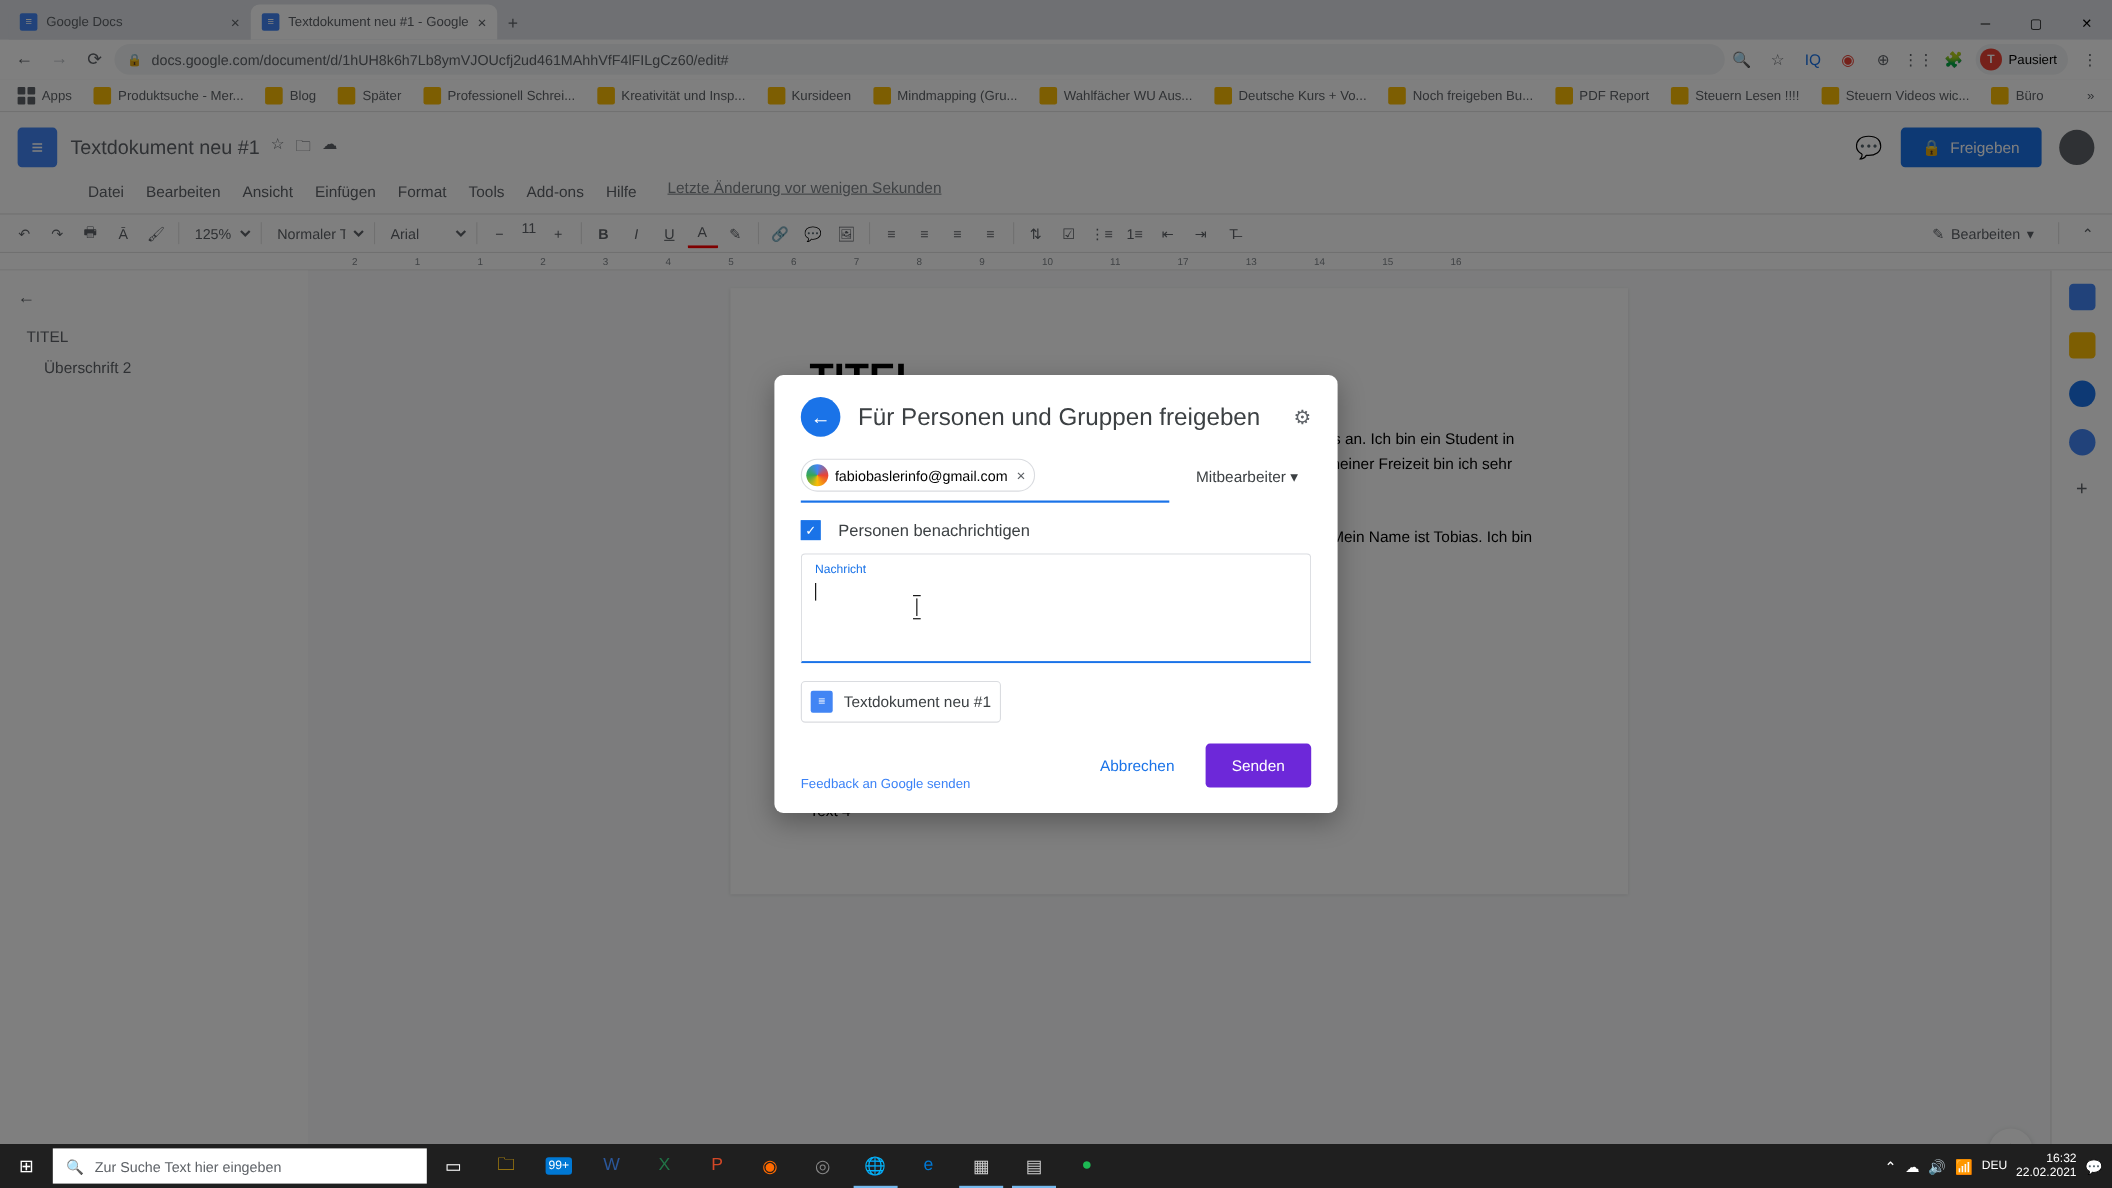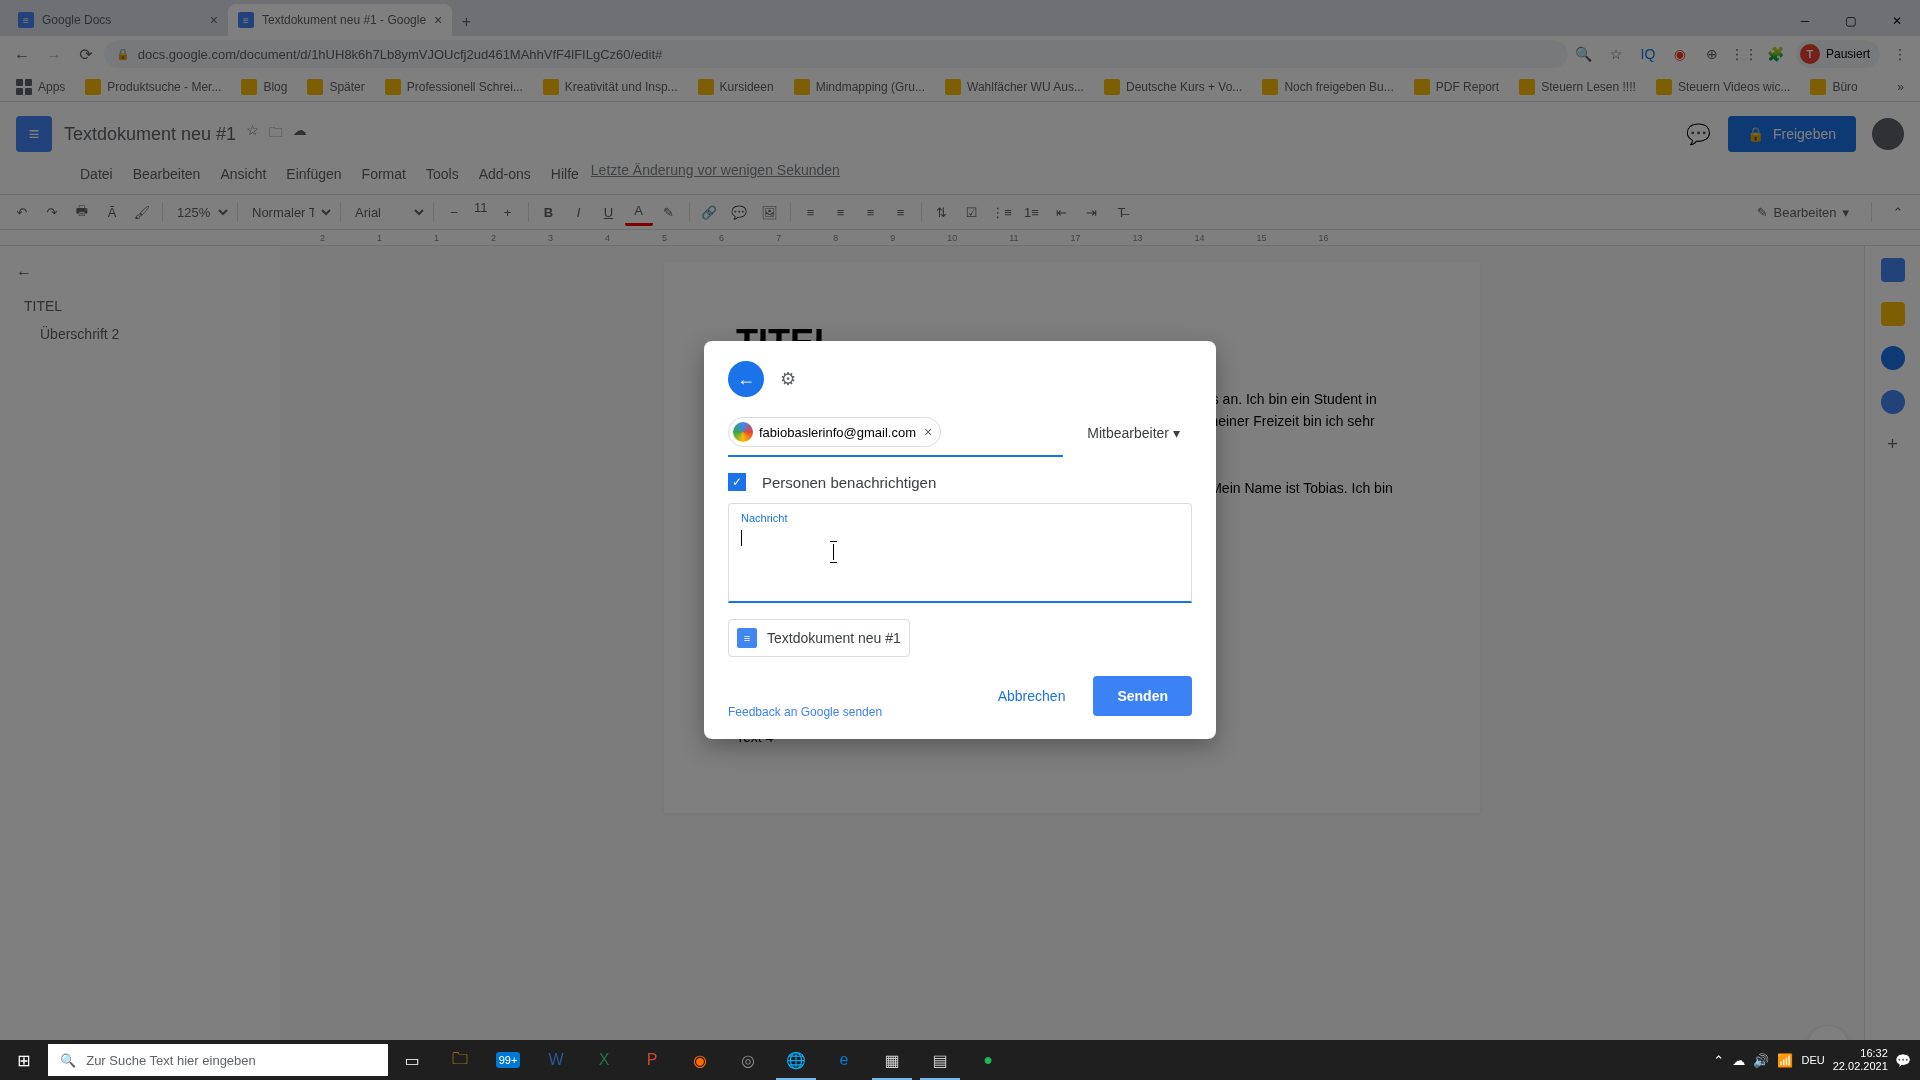--- a/index.html
+++ b/index.html
@@ -37,21 +37,21 @@
 .docs-title-row { display: flex; align-items: center; gap: 12px; height: 48px; }
 .docs-logo { width: 36px; height: 36px; background: #4285f4; border-radius: 4px; display: flex; align-items: center; justify-content: center; color: white; font-size: 18px; }
 .doc-title { font-size: 18px; color: #5f6368; }
 .title-icons { display: flex; gap: 10px; color: #5f6368; font-size: 14px; }
 .header-right { margin-left: auto; display: flex; align-items: center; gap: 16px; }
 .share-btn { background: #1a73e8; color: #fff; border: none; border-radius: 4px; height: 36px; padding: 0 20px; display: flex; align-items: center; gap: 8px; font-size: 14px; font-weight: 500; cursor: pointer; }
 .avatar { width: 32px; height: 32px; border-radius: 50%; background: #5f6368; }
 
 .menu-bar { display: flex; gap: 4px; padding: 4px 0 8px 56px; font-size: 14px; color: #5f6368; }
 .menu-item { padding: 4px 8px; cursor: pointer; }
-.menu-hint { color: #80868b; text-decoration: underline; margin-left: 0; }
+.menu-hint { color: #80868b; text-decoration: underline; margin-left: 16px; }
 
 .toolbar { height: 36px; border-top: 1px solid #e0e0e0; border-bottom: 1px solid #e0e0e0; display: flex; align-items: center; padding: 0 8px; gap: 2px; background: #fff; }
 .tb-btn { width: 28px; height: 28px; display: flex; align-items: center; justify-content: center; color: #5f6368; cursor: pointer; border-radius: 2px; font-size: 13px; }
 .tb-sep { width: 1px; height: 20px; background: #e0e0e0; margin: 0 4px; }
 .tb-select { height: 24px; border: none; background: transparent; font-size: 13px; color: #5f6368; padding: 0 4px; cursor: pointer; }
 .tb-right { margin-left: auto; display: flex; align-items: center; gap: 8px; }
 .edit-mode-btn { display: flex; align-items: center; gap: 6px; padding: 4px 10px; color: #5f6368; font-size: 13px; cursor: pointer; }
 
 .ruler { height: 16px; background: #fff; border-bottom: 1px solid #e0e0e0; position: relative; font-size: 9px; color: #80868b; display: flex; align-items: center; padding-left: 320px; gap: 52px; }
 
@@ -98,21 +98,21 @@
 .text-cursor::before { content: ''; position: absolute; top: -3px; left: -3px; width: 7px; height: 1px; background: #000; }
 .text-cursor::after { content: ''; position: absolute; bottom: -3px; left: -3px; width: 7px; height: 1px; background: #000; }
 
 .attachment { display: flex; align-items: center; gap: 10px; padding: 8px; border: 1px solid #dadce0; border-radius: 4px; margin-bottom: 16px; width: fit-content; }
 .attach-icon { width: 20px; height: 20px; background: #4285f4; border-radius: 2px; display: flex; align-items: center; justify-content: center; color: #fff; font-size: 11px; }
 
 .modal-footer { display: flex; align-items: center; }
 .feedback-link { font-size: 12px; color: #3b82f6; cursor: pointer; margin-top: 32px; }
 .footer-btns { margin-left: auto; display: flex; gap: 12px; }
 .btn-cancel { background: transparent; border: none; color: #1a73e8; font-size: 14px; padding: 8px 16px; cursor: pointer; }
-.btn-send { background: #3b82f6; color: #fff; border: none; border-radius: 4px; font-size: 14px; padding: 12px 24px; cursor: pointer; font-weight: 700; }
+.btn-send { background: #6d28d9; color: #fff; border: none; border-radius: 4px; font-size: 14px; padding: 12px 24px; cursor: pointer; font-weight: 400; }
 
 
 .taskbar { position: absolute; bottom: 0; left: 0; right: 0; height: 40px; background: #1f1f1f; display: flex; align-items: center; }
 .start-btn { width: 48px; height: 40px; display: flex; align-items: center; justify-content: center; color: #fff; font-size: 16px; }
 .search-box { width: 340px; height: 32px; background: #fff; display: flex; align-items: center; padding: 0 12px; gap: 10px; font-size: 13px; color: #5f6368; }
 .task-icons { display: flex; height: 40px; }
 .task-icon { width: 48px; height: 40px; display: flex; align-items: center; justify-content: center; position: relative; }
 .task-icon.active::after { content: ''; position: absolute; bottom: 0; left: 4px; right: 4px; height: 2px; background: #76b9ed; }
 .tray { margin-left: auto; display: flex; align-items: center; gap: 8px; padding-right: 8px; color: #fff; font-size: 11px; }
 .tray-icon { font-size: 13px; }
@@ -378,20 +378,21 @@
     <div style="color:#5f6368;font-size:18px">+</div>
   </div>
 
   <div class="explore-fab">✦</div>
 </div>
 
 <div class="overlay">
   <div class="share-modal">
     <div class="modal-header">
       <div class="modal-back">←</div>
+      <div class="modal-title">Für Personen und Gruppen freigeben</div>
       <div class="modal-gear">⚙</div>
     </div>
     <div class="recipient-row">
       <div class="recipient-field">
         <div class="chip">
           <div class="chip-avatar"></div>
           <span>fabiobaslerinfo@gmail.com</span>
           <span class="chip-x">×</span>
         </div>
       </div>

